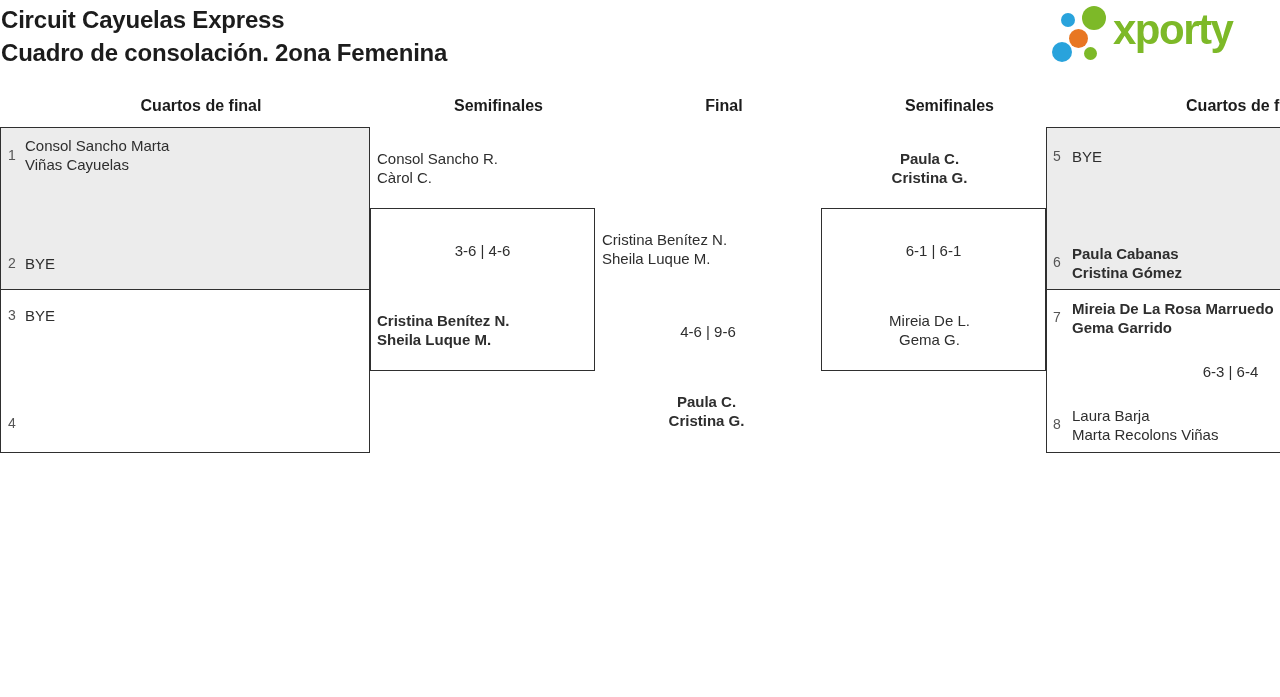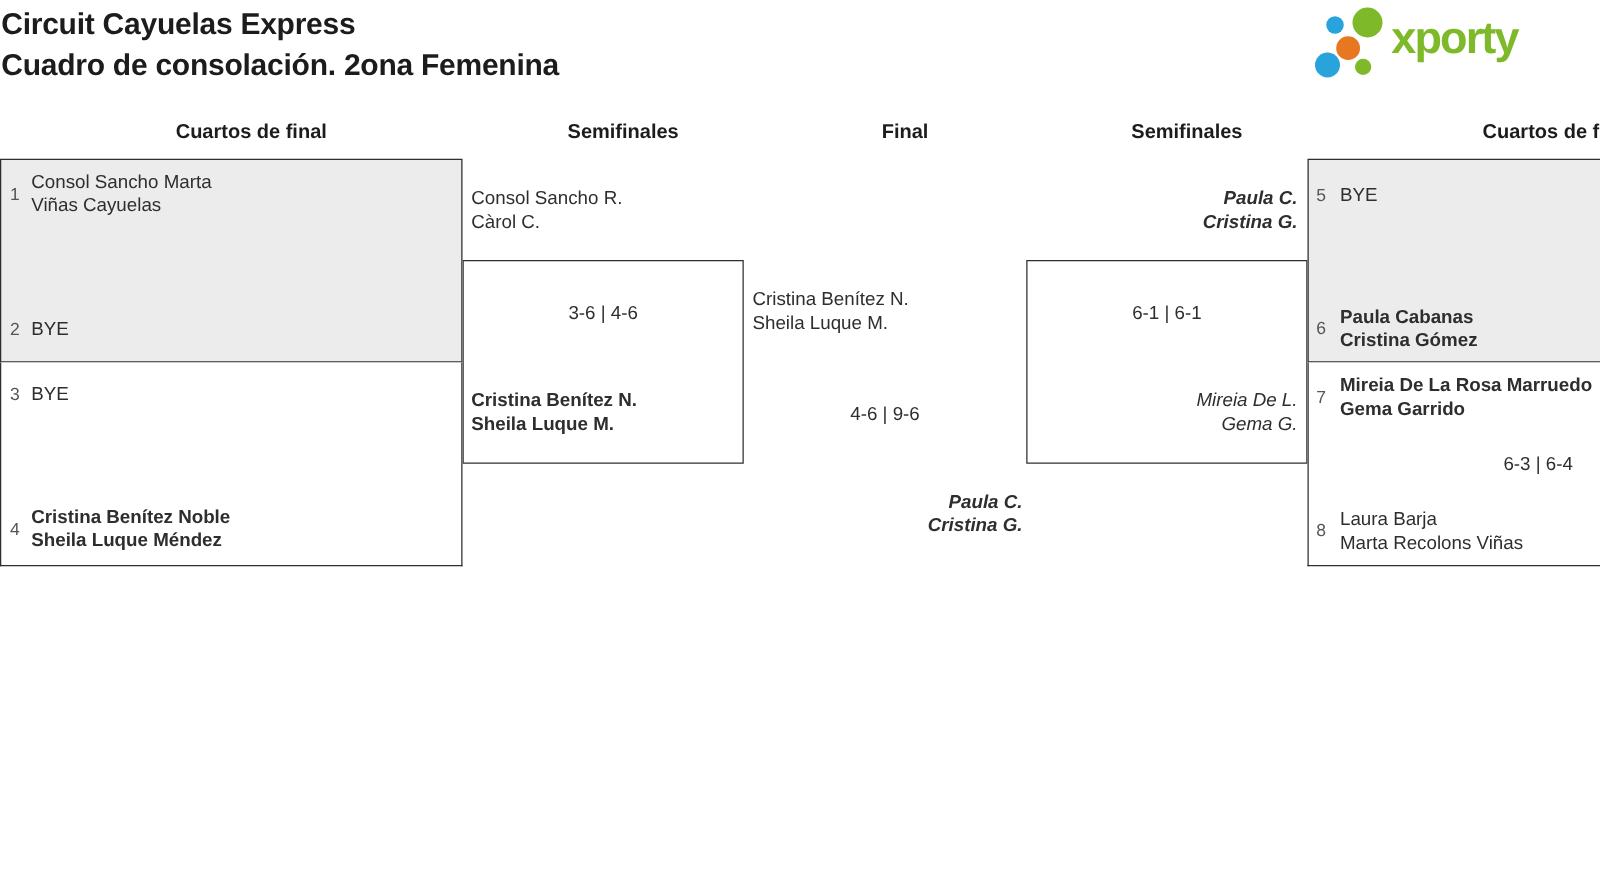--- a/index.html
+++ b/index.html
@@ -22,21 +22,21 @@
 
   .logo { position: absolute; left: 1046px; top: 0; width: 234px; height: 72px; }
   .dot { position: absolute; border-radius: 50%; }
   .d-blue-sm  { left: 15px; top: 13px; width: 14px; height: 14px; background: var(--logo-blue); }
   .d-green-lg { left: 36px; top: 6px;  width: 24px; height: 24px; background: var(--logo-green); }
   .d-orange   { left: 23px; top: 29px; width: 19px; height: 19px; background: var(--logo-orange); }
   .d-blue-lg  { left: 6px;  top: 42px; width: 20px; height: 20px; background: var(--logo-blue); }
   .d-green-sm { left: 38px; top: 47px; width: 13px; height: 13px; background: var(--logo-green); }
   .wordmark {
     position: absolute; left: 67px; top: 4px;
-    font-size: 36px; line-height: 52px; font-weight: 700;
+    font-size: 42px; line-height: 52px; font-weight: 700;
     letter-spacing: -1.5px; color: var(--logo-green); white-space: nowrap;
   }
 
   
   .rh {
     position: absolute; top: 96px; height: 20px;
     font-size: 16px; line-height: 20px; font-weight: 700;
     color: #1c1c1c; text-align: center; white-space: nowrap; margin-left: 16px;
   }
   #rh-qf-l { left: 0;      width: 370px; }
@@ -58,21 +58,21 @@
   #qf-r1 { left: 1046px; top: 127px; width: 369px; height: 163px; }
   #qf-r2 { left: 1046px; top: 290px; width: 369px; height: 163px; border-top: none; }
 
   
   .nm {
     position: absolute;
     font-size: 15px; line-height: 19px;
     color: var(--text, #2e2e2e); white-space: nowrap;
   }
   .nm.bold { font-weight: 700; }
-  .nm.right { text-align: right; font-style: italic; }
+  .nm.right { text-align: center; }
   .seed {
     position: absolute;
     font-size: 14px; line-height: 19px; color: #555;
   }
   .score {
     position: absolute;
     font-size: 15px; line-height: 19px;
     color: var(--text, #2e2e2e); text-align: center; white-space: nowrap;
   }
 
@@ -152,24 +152,20 @@
   <div class="seed" id="s-qfl1-bot">2</div>
   <div class="nm" id="t-qfl1-bot">
     <div>BYE</div>
   </div>
 
   <div class="seed" id="s-qfl2-top">3</div>
   <div class="nm" id="t-qfl2-top">
     <div>BYE</div>
   </div>
   <div class="seed" id="s-qfl2-bot">4</div>
-  <div class="nm bold" id="t-qfl2-bot">
-    <div>Cristina Benítez Noble</div>
-    <div>Sheila Luque Méndez</div>
-  </div>
 
   <div class="nm" id="t-sfl-top">
     <div>Consol Sancho R.</div>
     <div>Càrol C.</div>
   </div>
   <div class="score" id="sc-sfl">3-6 | 4-6</div>
   <div class="nm bold" id="t-sfl-bot">
     <div>Cristina Benítez N.</div>
     <div>Sheila Luque M.</div>
   </div>

